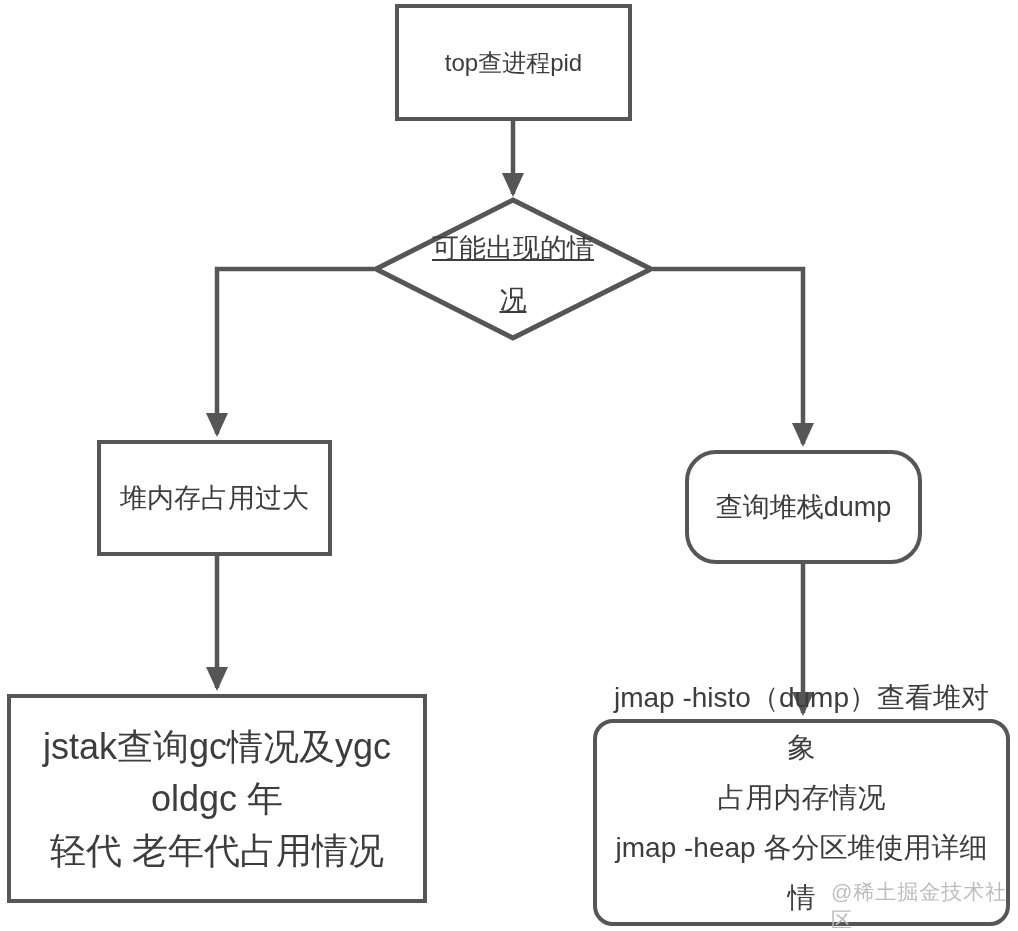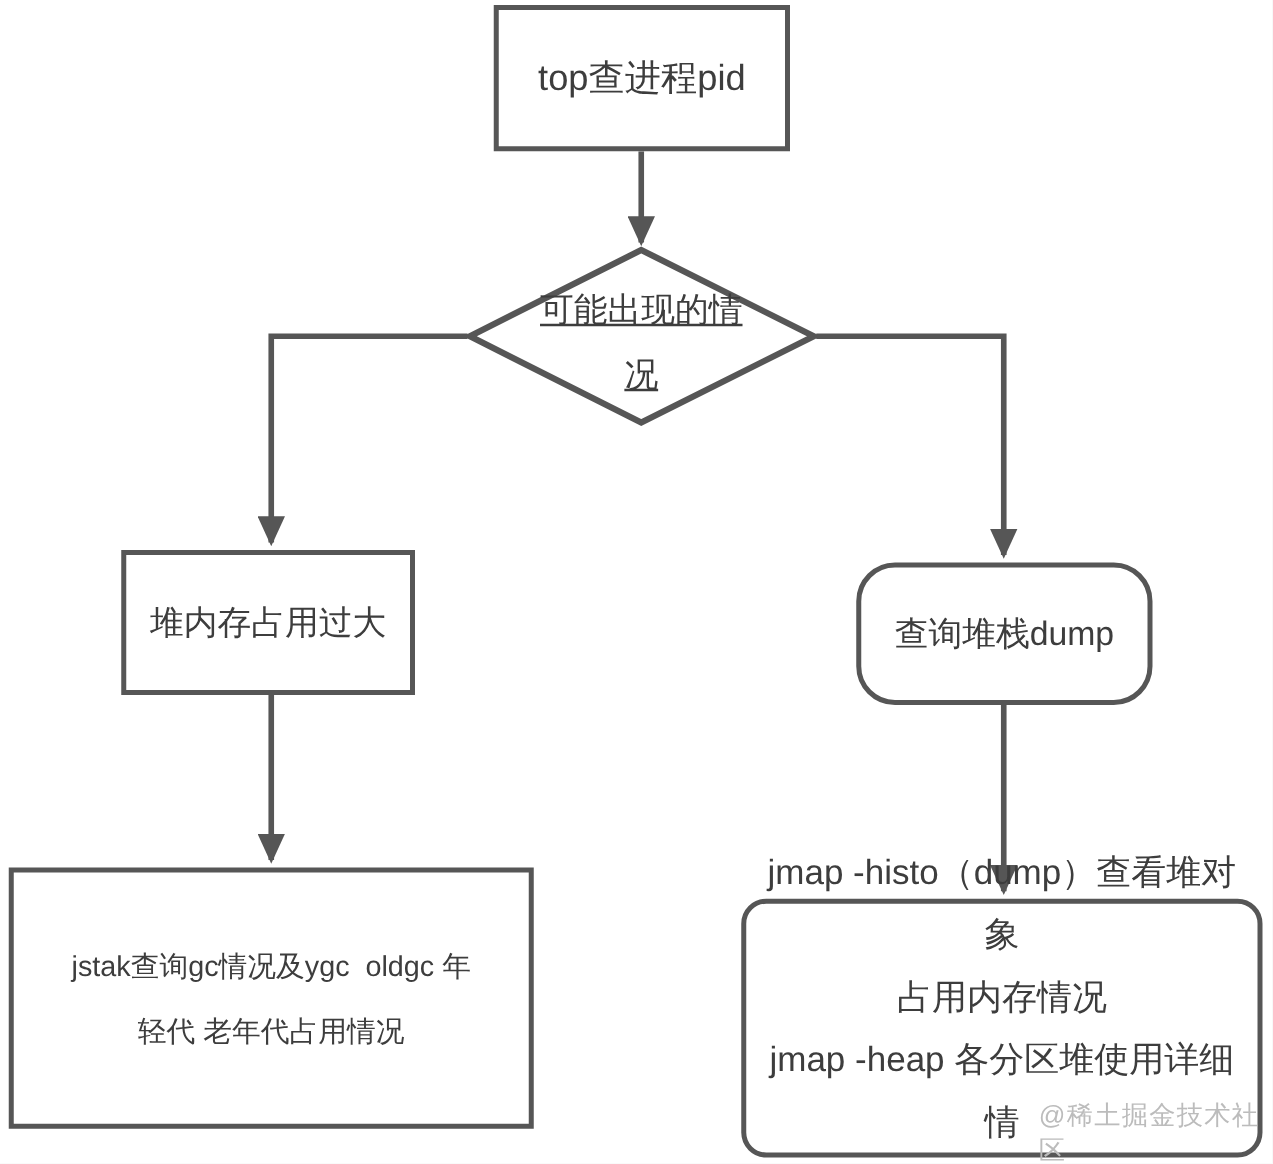--- a/index.html
+++ b/index.html
@@ -32,37 +32,37 @@
     align-items: center;
     justify-content: center;
     text-align: center;
     box-sizing: border-box;
     white-space: pre-wrap;
     color: #3d3d3d;
   }
   .node-top {
     left: 395px; top: 4px;
     width: 237px; height: 117px;
-    font-size: 29px;
+    font-size: 24px;
   }
   .node-left {
     left: 97px; top: 440px;
     width: 235px; height: 116px;
     font-size: 27px;
   }
   .node-right {
     left: 685px; top: 450px;
     width: 237px; height: 114px;
     font-size: 27px;
     border-radius: 31px;
   }
   .node-bottom-left {
     left: 7px; top: 694px;
     width: 420px; height: 209px;
-    font-size: 23px;
+    font-size: 36px;
     line-height: 52px;
     padding: 0 14px;
   }
   .node-bottom-right {
     left: 593px; top: 719px;
     width: 417px; height: 207px;
     font-size: 28px;
     line-height: 50px;
     padding: 13px 6px;
     border-radius: 20px;

